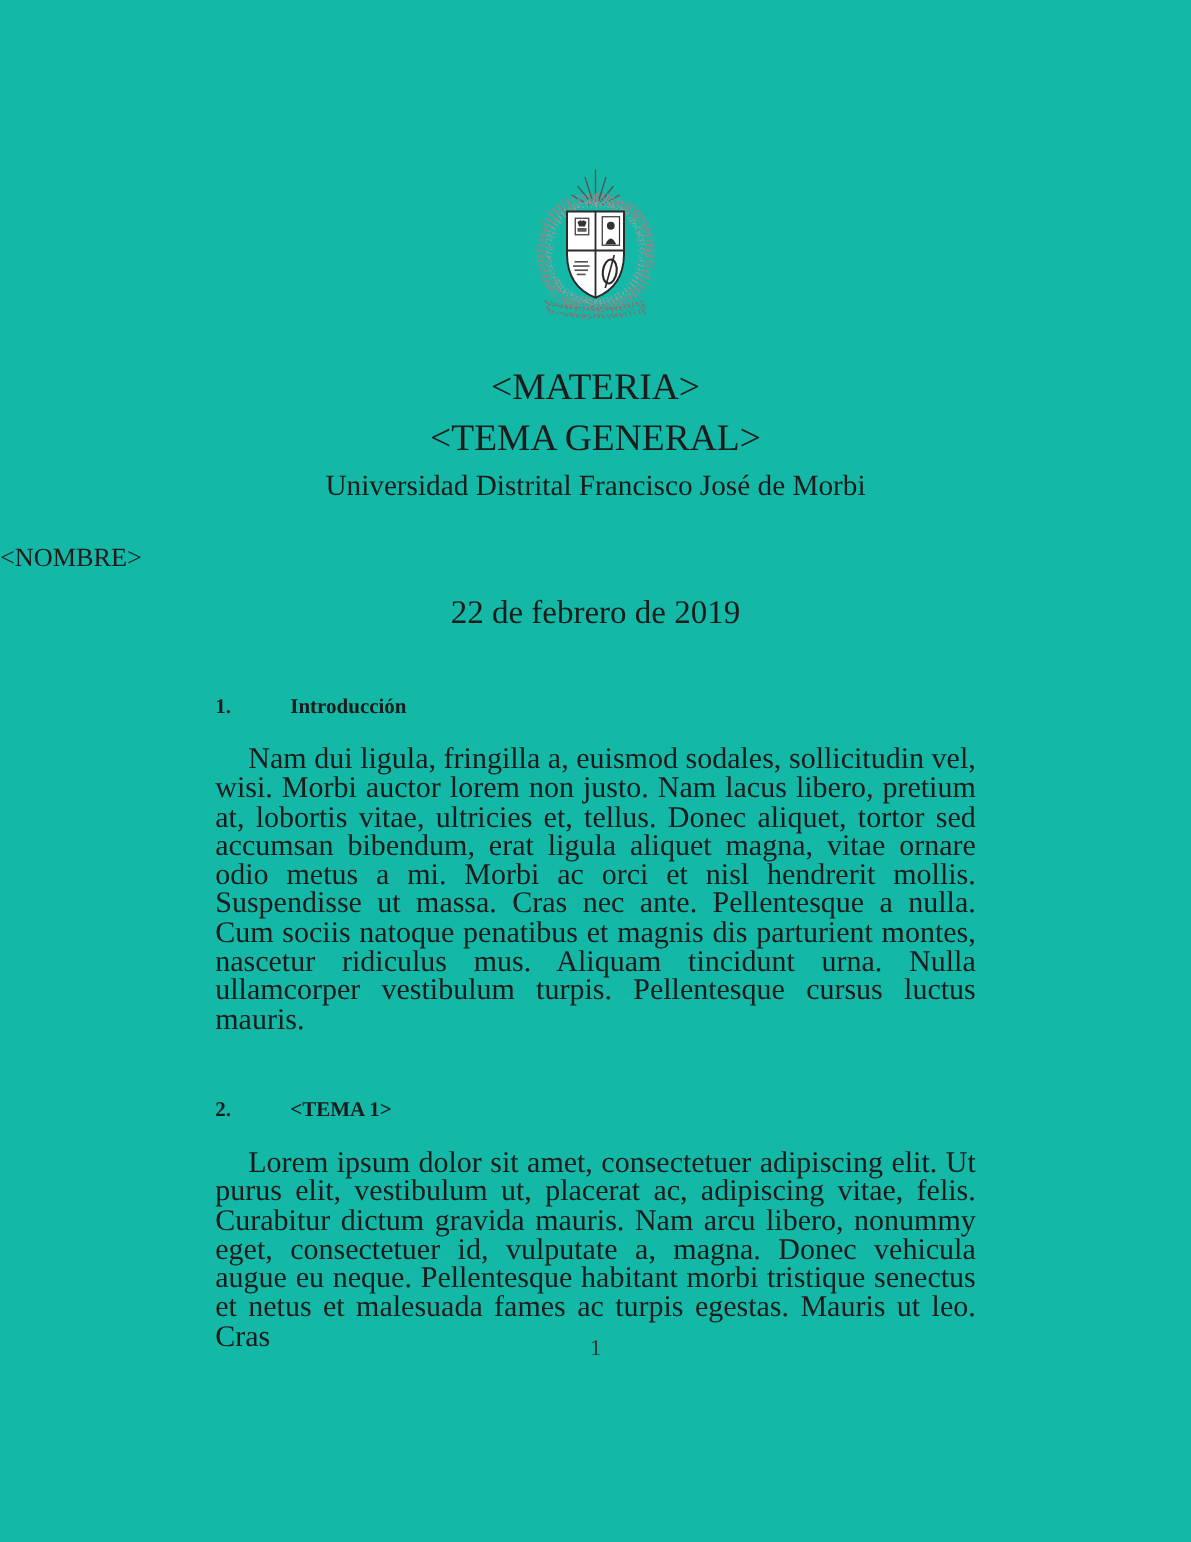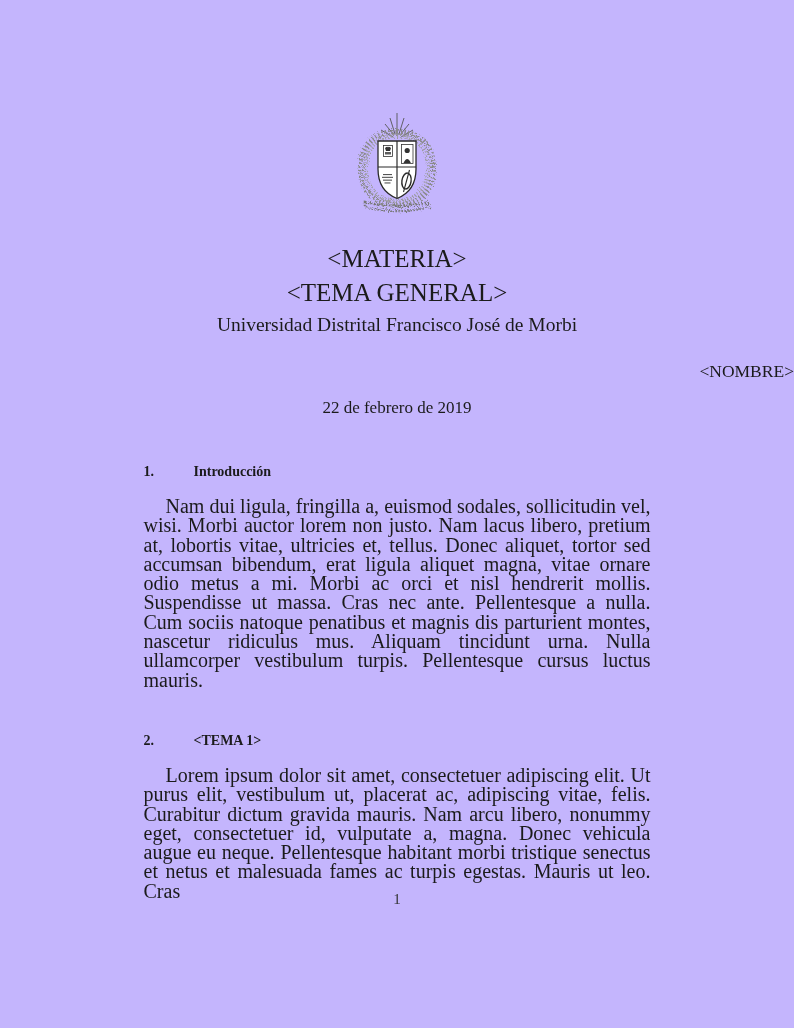--- a/index.html
+++ b/index.html
@@ -5,21 +5,21 @@
   html, body {
     margin: 0;
     padding: 0;
     background: #ffffff;
   }
   .page {
     position: relative;
     width: 794px;
     height: 1028px;
     margin: 0 auto;
-    background: #c4b5fd;
+    background: #14b8a6;
     overflow: hidden;
     font-family: "Liberation Serif", "DejaVu Serif", serif;
     color: #1b1b1b;
   }
   .content {
     width: 507px;
     margin: 0 auto;
   }
   .logo-wrap {
     padding-top: 112px;
@@ -35,28 +35,28 @@
     line-height: 34px;
     font-weight: 400;
   }
   .title-sub {
     font-size: 19.5px;
     line-height: 30px;
     font-weight: 400;
   }
   .author-block {
     margin-top: 18px;
-    text-align: right;
+    text-align: left;
     font-size: 17.5px;
     line-height: 26px;
   }
   .date-line {
     margin-top: 12px;
     text-align: center;
-    font-size: 17px;
+    font-size: 22px;
     line-height: 24px;
   }
   .section-heading {
     margin: 0;
     font-size: 14px;
     line-height: 28px;
     font-weight: 700;
   }
   .section-heading.first { margin-top: 38px; }
   .section-heading.second { margin-top: 37px; }

